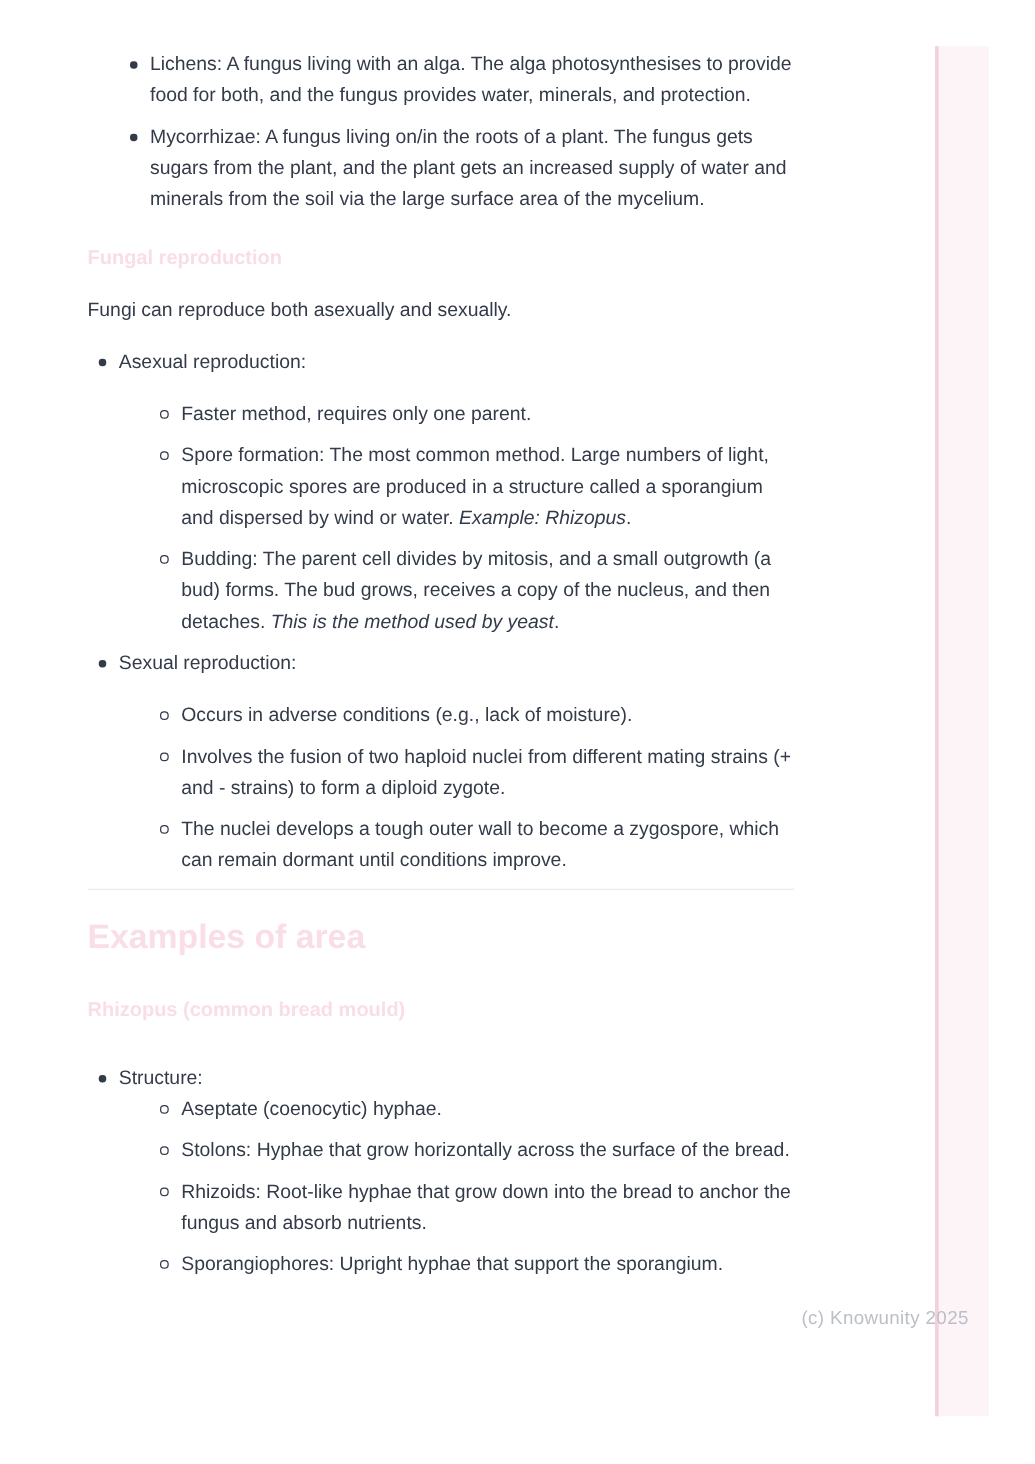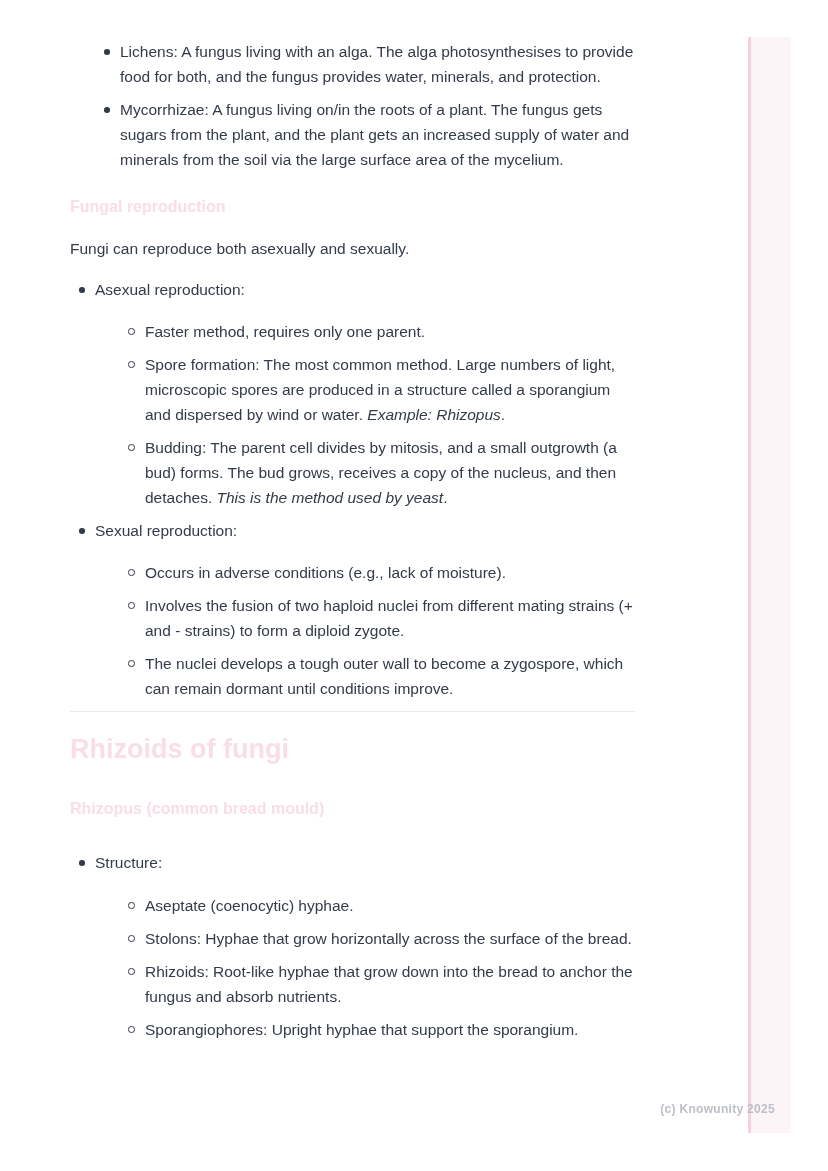--- a/index.html
+++ b/index.html
@@ -23,21 +23,21 @@
     width:5.5px; height:5.5px; border-radius:50%;
     background:currentColor;
   }
   .lst.circle > li::before {
     content:""; position:absolute; left:8px; top:9px;
     width:4.5px; height:4.5px; border-radius:50%;
     border:1.5px solid currentColor; background:transparent;
   }
   .indent { margin-left:25px; }
   .sub { margin-top:17px; }
-  .sub.tight { margin-top:18px; }
+  .sub.tight { margin-top:0; }
   
   .pink-h2 {
     margin:22px 0 16px 0;
     font-size:16px; line-height:26px; font-weight:700;
     color:#f9dde7;
   }
   .pink-h2.mt30 { margin-top:30px; margin-bottom:28px; }
   .pink-h1 {
     margin:20px 0 0 0;
     font-size:27px; line-height:34px; font-weight:700;
@@ -55,26 +55,25 @@
   
   .edge-panel {
     position:absolute; left:748px; top:37px;
     width:43px; height:1096px;
     background:#fdf4f8;
     border-left:3px solid #f3d2de;
     box-sizing:border-box;
     z-index:1;
   }
   .watermark {
-    position:absolute; top:1102px; right:53px;
-    font-size:12px; line-height:14px;
+    position:absolute; top:1048px; right:53px;
+    font-size:15px; line-height:14px;
     color:#bcbfc7; letter-spacing:0.3px;
     z-index:2;
     white-space:nowrap;
-    font-weight:bold;
   }
 </style>
 </head>
 <body>
 
 <div class="page">
 
   <div class="edge-panel"></div>
 
   <div class="watermark">(c) Knowunity 2025</div>
@@ -120,21 +119,21 @@
           </li>
           <li>
             <span><span>The nuclei develops a tough outer wall to become a </span><span class="b">zygospore</span><span>, which can remain dormant until conditions improve.</span></span>
           </li>
         </ul>
       </li>
     </ul>
 
     <hr class="divider">
 
-    <h1 class="pink-h1">Rhizoids of fungi</h1>
+    <h1 class="pink-h1">Examples of area</h1>
 
     <h2 class="pink-h2 mt30">Rhizopus (common bread mould)</h2>
 
     <ul class="lst disc struct-list">
       <li>
         <span><span class="b">Structure:</span></span>
         <ul class="lst circle indent sub tight">
           <li>
             <span><span>Aseptate (coenocytic) hyphae.</span></span>
           </li>

